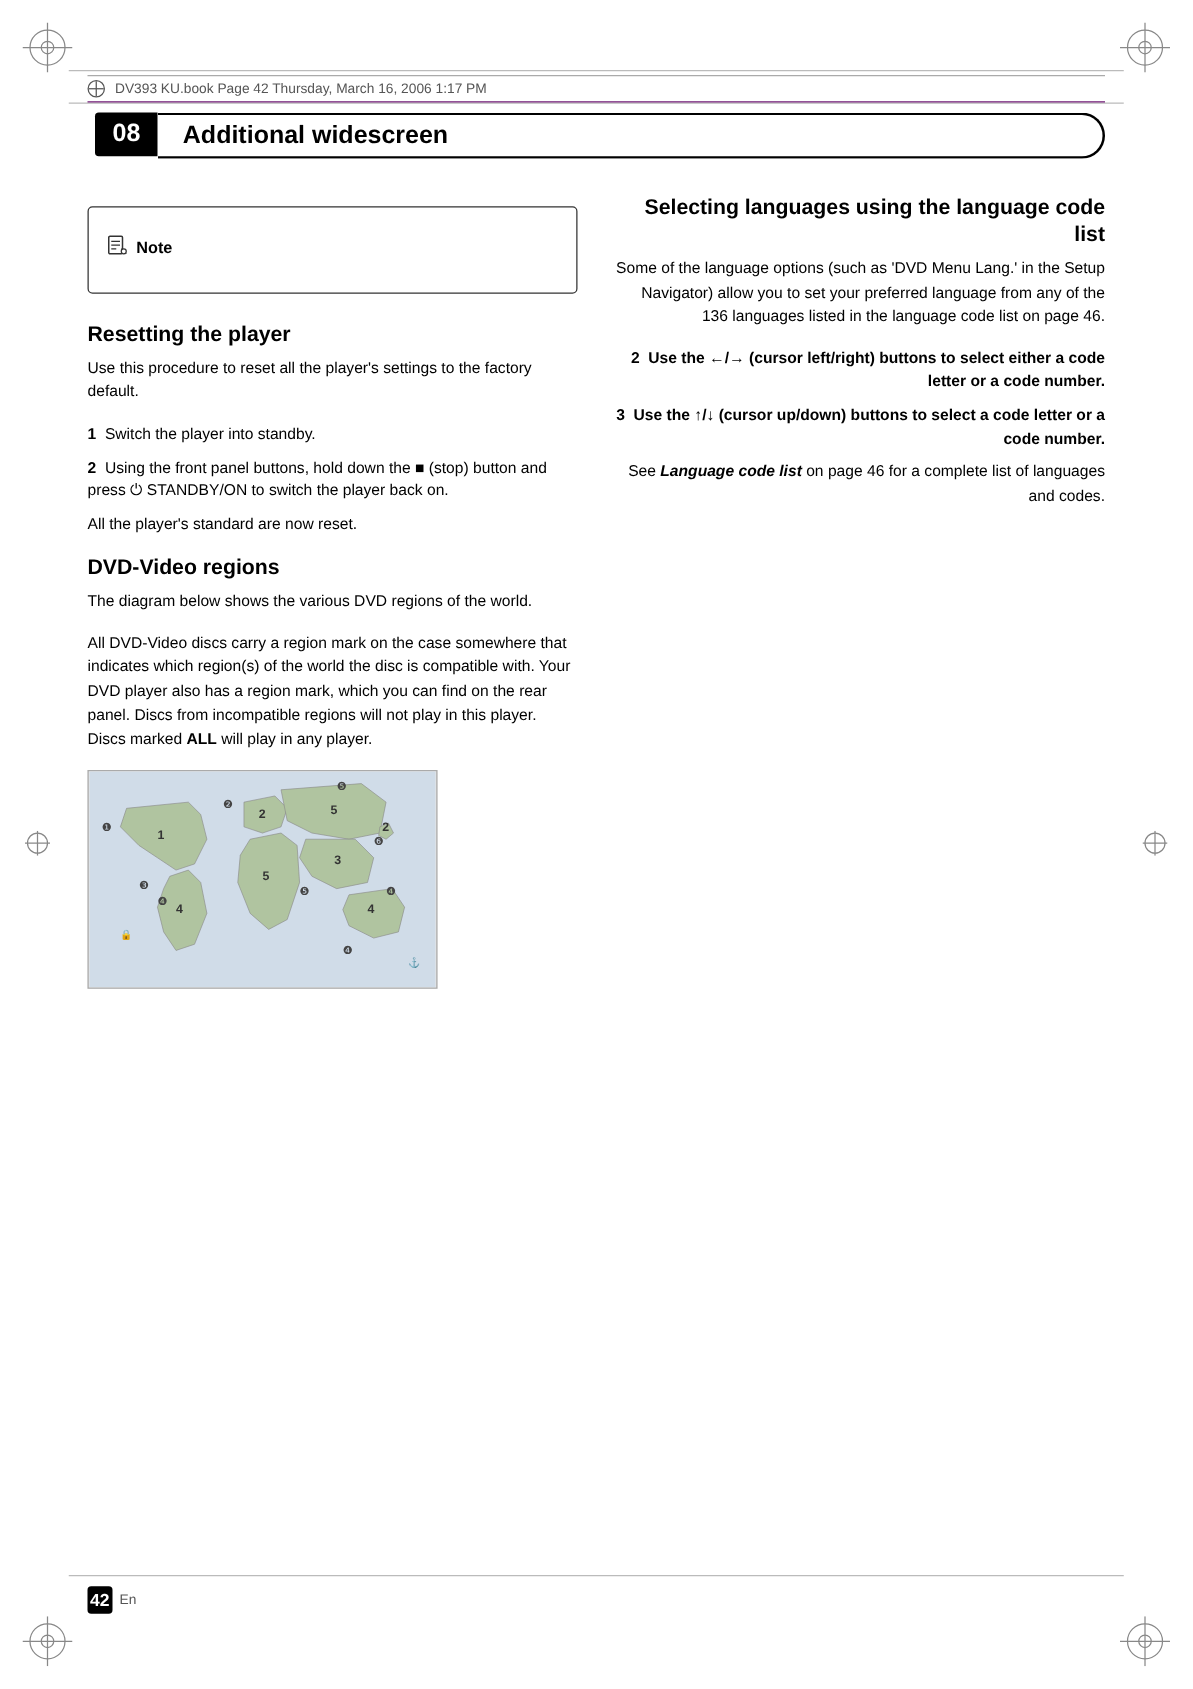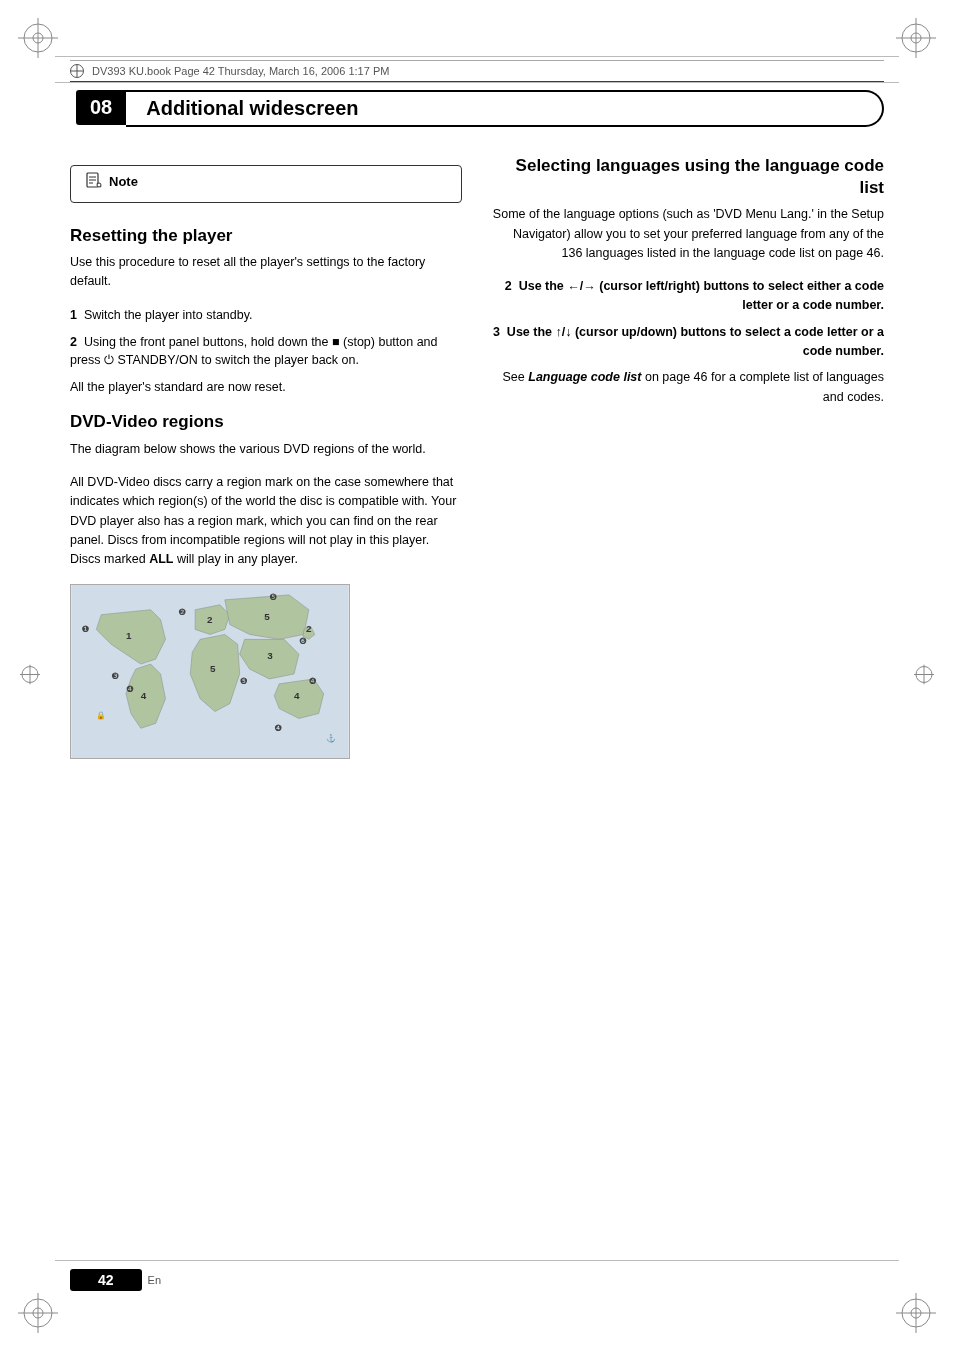--- a/index.html
+++ b/index.html
@@ -110,21 +110,21 @@
     .right-column {
       flex: 1;
       min-width: 0;
       text-align: right;
     }
 
     
     .note-box {
       border: 1.5px solid #333;
       border-radius: 4px;
-      padding: 6px 14px;
+      padding: 22px 14px;
       margin-bottom: 22px;
       margin-top: 10px;
     }
     .note-header {
       display: flex;
       align-items: center;
       margin-bottom: 6px;
       font-weight: bold;
       font-size: 13px;
     }
@@ -183,21 +183,21 @@
       left: 70px;
       display: flex;
       align-items: center;
       gap: 6px;
     }
     .page-number-box {
       background: #000;
       color: #fff;
       font-size: 14px;
       font-weight: bold;
-      padding: 3px 28px;
+      padding: 3px 2px;
       border-radius: 3px;
     }
     .page-lang {
       font-size: 11px;
       color: #555;
     }
 
     
     .top-border-line {
       position: absolute;

